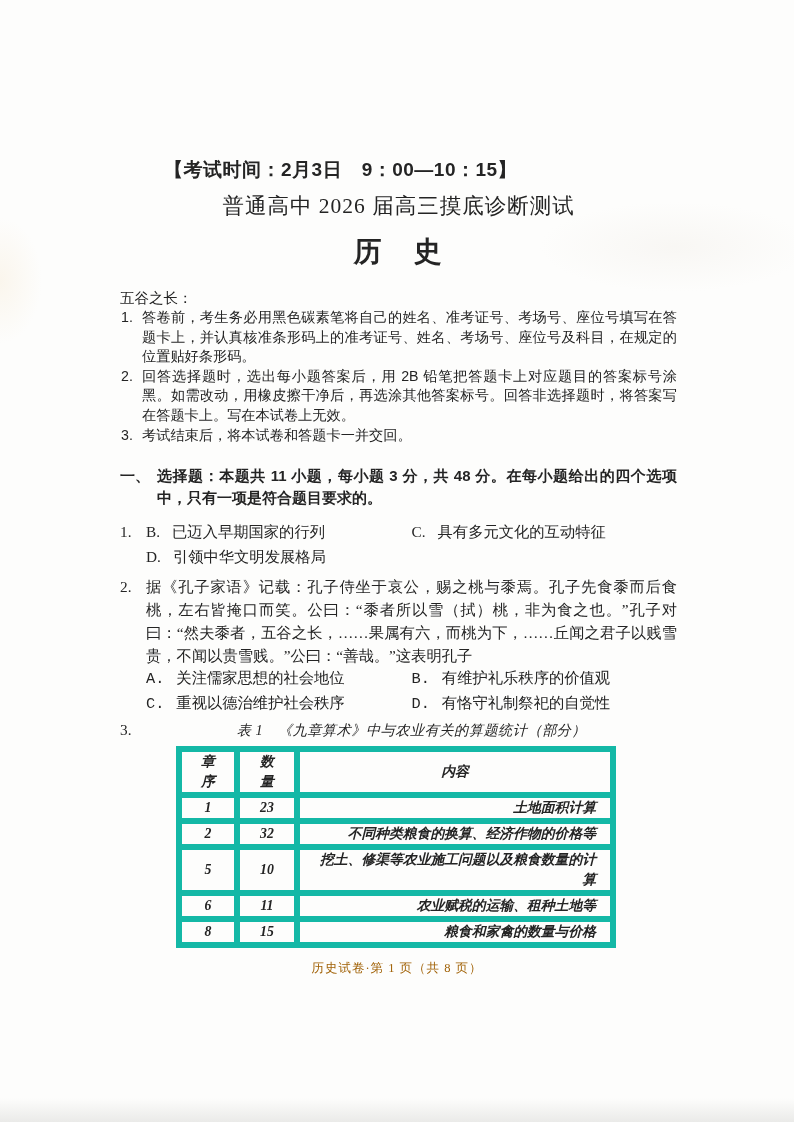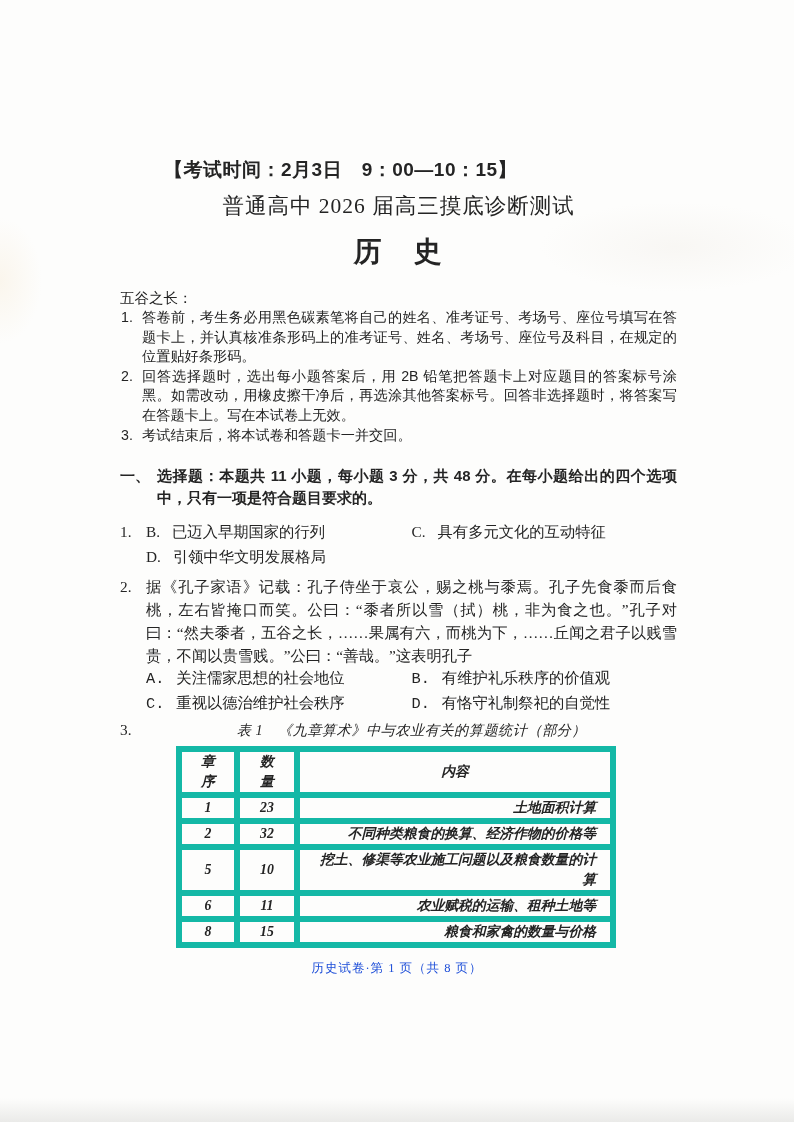--- a/index.html
+++ b/index.html
@@ -94,21 +94,21 @@
     height:22px;padding:0 14px;
     font-weight:700;
     text-align:center;
   }
   .stat-table col.c1{width:58px;}
   .stat-table col.c2{width:60px;}
   .stat-table td.cell-content{text-align:right;padding-left:12px;}
   .footer{
     position:absolute;left:0;top:960px;width:100%;
     text-align:center;
-    font-family:var(--serif);font-size:12.5px;color:#1d4ed8;
+    font-family:var(--serif);font-size:12.5px;color:#a16207;
     letter-spacing:1px;
   }
 </style>
 </head>
 <body>
 
 <div class="page">
   <div class="content">
 
     <div class="exam-time">【考试时间：2月3日　9：00—10：15】</div>

